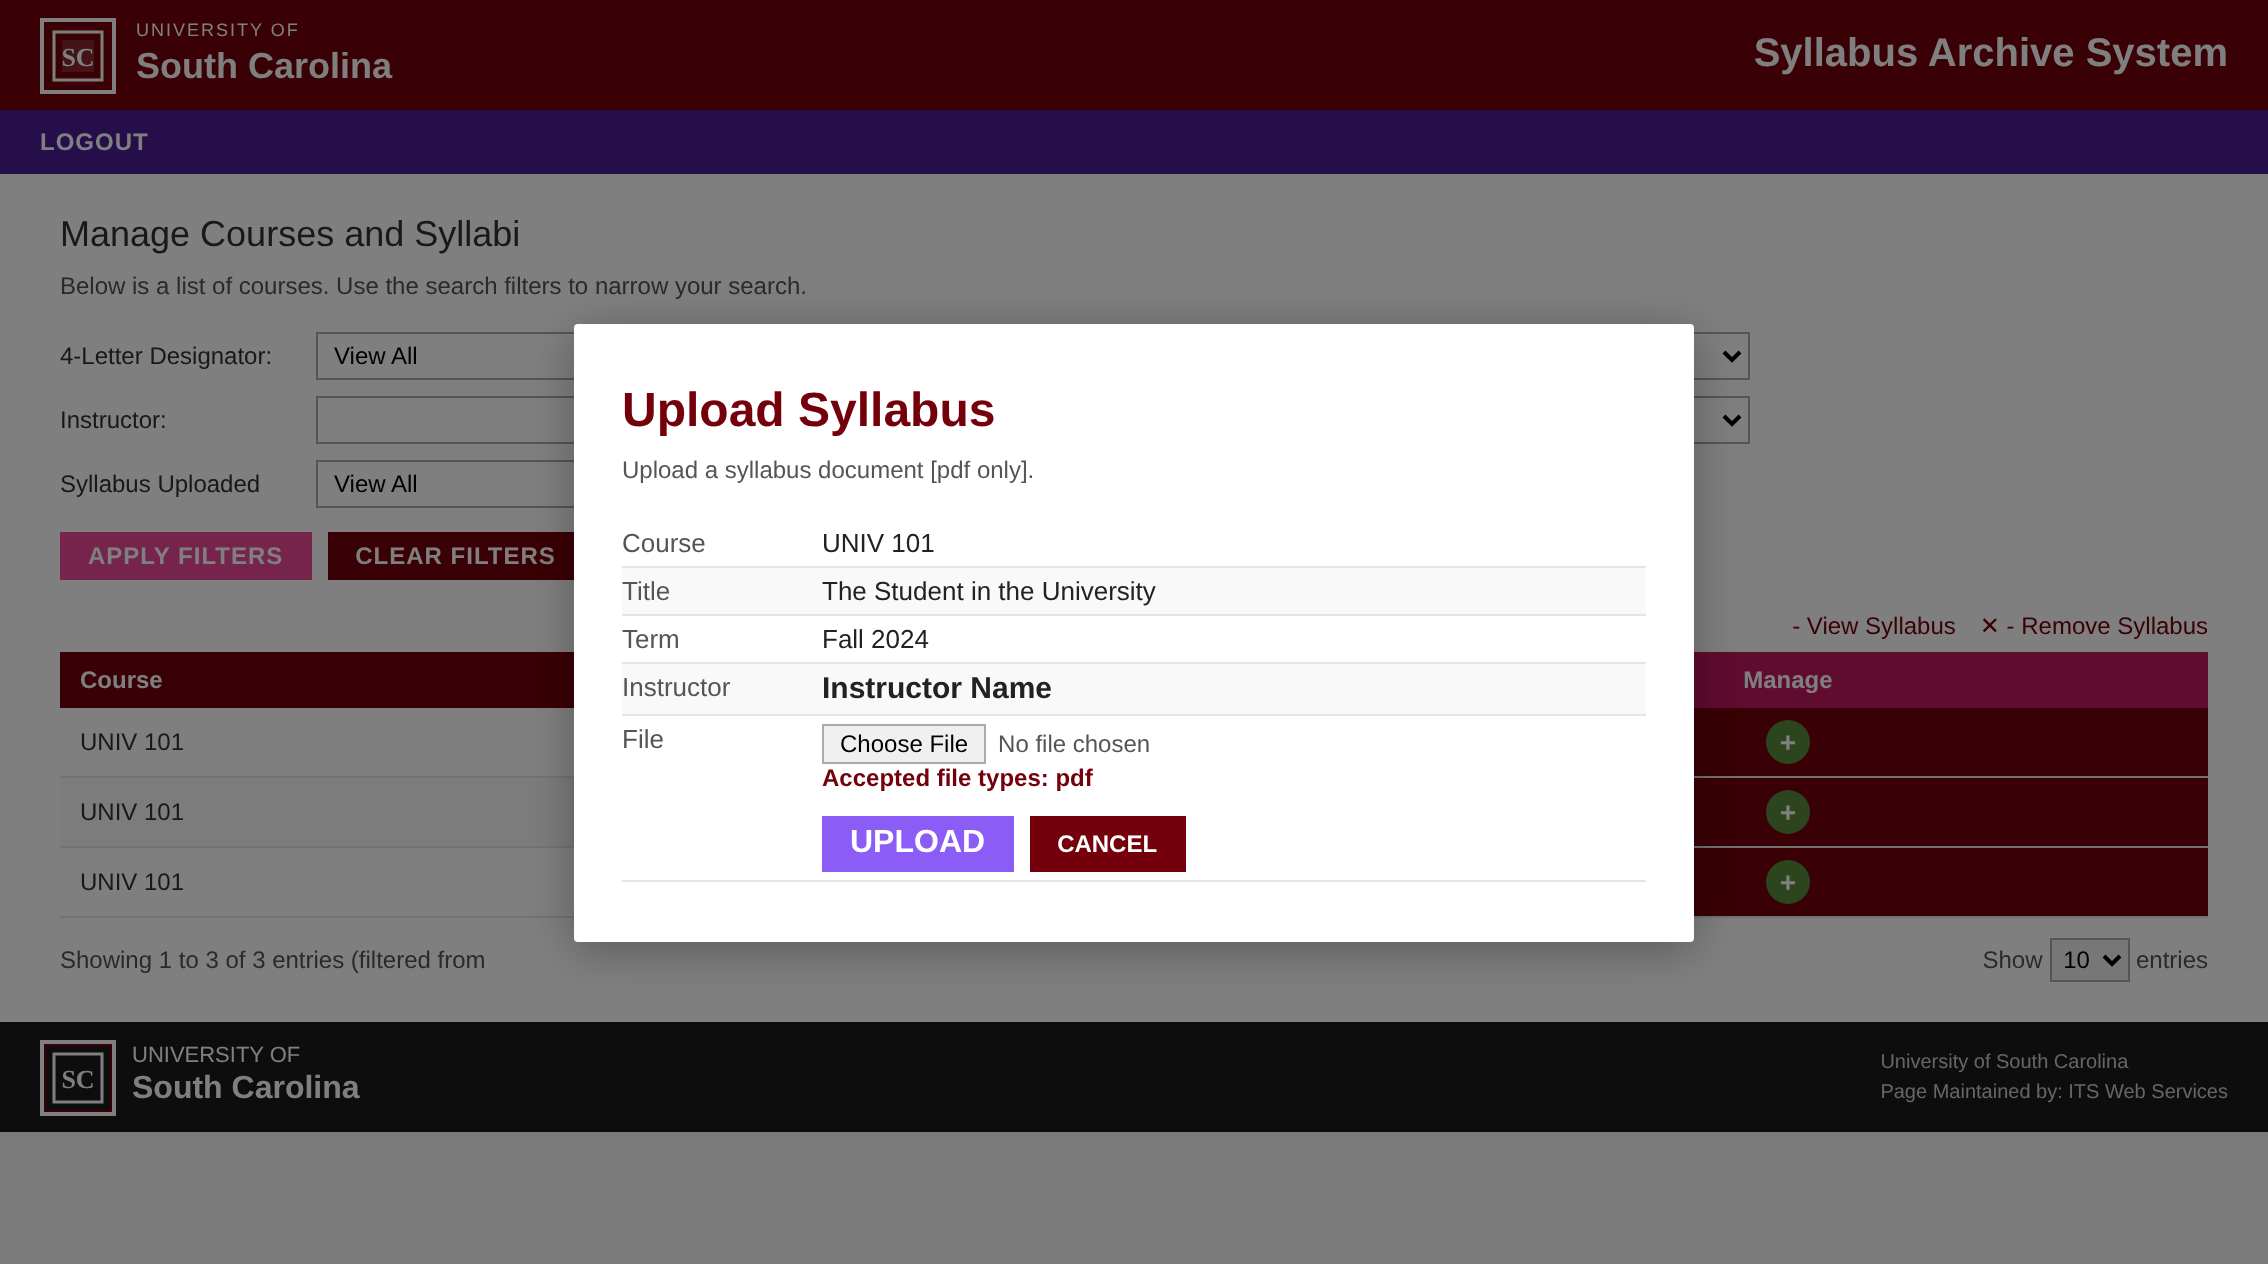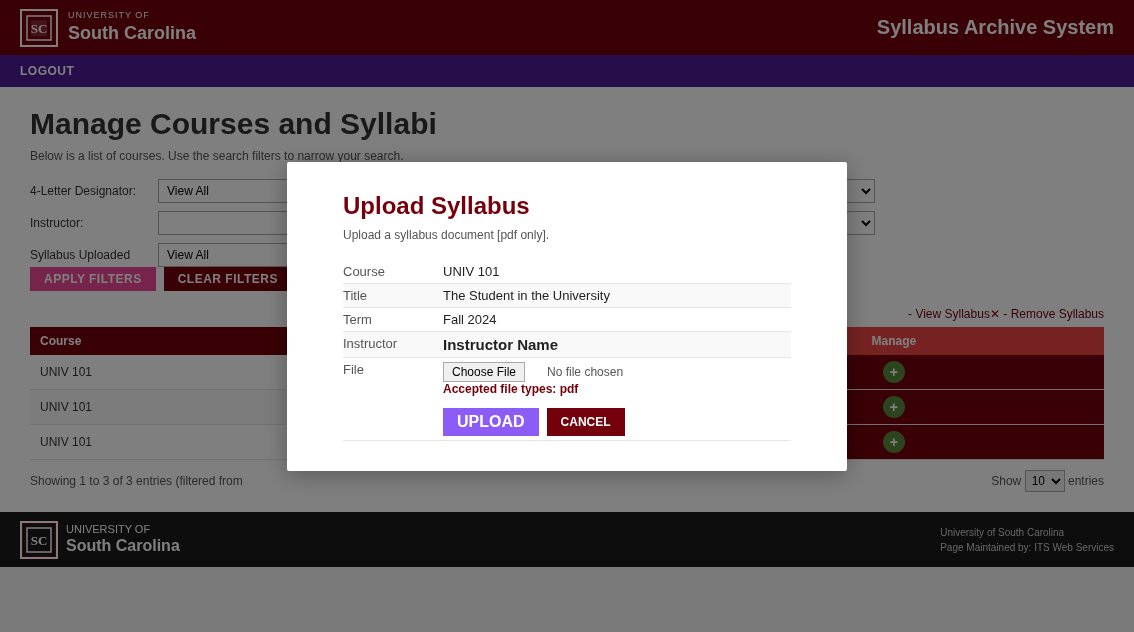--- a/index.html
+++ b/index.html
@@ -59,37 +59,37 @@
       letter-spacing: 0.5px;
     }
 
     
     .main {
       padding: 20px 30px;
       background: #fff;
       min-height: 420px;
     }
     .page-title {
-      font-size: 30px;
-      font-weight: bold;
+      font-size: 18px;
+      font-weight: normal;
       color: #333;
       margin-bottom: 8px;
     }
     .page-subtitle {
       font-size: 12px;
       color: #555;
       margin-bottom: 16px;
     }
 
     
     .filter-grid {
       display: grid;
       grid-template-columns: 1fr 1fr;
       gap: 8px 40px;
-      margin-bottom: 0;
+      margin-bottom: 12px;
     }
     .filter-row {
       display: flex;
       align-items: center;
       gap: 8px;
     }
     .filter-label {
       font-size: 12px;
       color: #333;
       min-width: 120px;
@@ -139,21 +139,21 @@
       font-weight: bold;
       text-transform: uppercase;
       cursor: pointer;
       letter-spacing: 0.5px;
     }
 
     
     .table-actions {
       display: flex;
       justify-content: flex-end;
-      gap: 0;
+      gap: 12px;
       margin-bottom: 6px;
       font-size: 12px;
     }
     .table-actions a { color: #73000a; text-decoration: none; cursor: pointer; }
     .table-actions .remove { color: #73000a; }
 
     table {
       width: 100%;
       border-collapse: collapse;
       font-size: 12px;
@@ -168,21 +168,21 @@
       font-weight: bold;
     }
     tbody tr { background: #fff; }
     tbody tr:nth-child(even) { background: #f9f9f9; }
     tbody td {
       padding: 6px 10px;
       color: #333;
       border-bottom: 1px solid #e5e5e5;
     }
     .manage-col { text-align: center; background: #73000a; }
-    .manage-header { color: #fff; text-align: center; background: #ef4444; }
+    .manage-header { color: #fff; text-align: center; background: #be185d; }
 
     .btn-manage {
       background: #5a8a3c;
       color: #fff;
       border: none;
       border-radius: 50%;
       width: 22px;
       height: 22px;
       font-size: 14px;
       font-weight: bold;
@@ -212,21 +212,21 @@
       top: 0; left: 0; right: 0; bottom: 0;
       background: rgba(0,0,0,0.5);
       display: flex;
       align-items: center;
       justify-content: center;
       z-index: 1000;
     }
     .modal {
       background: #fff;
       width: 560px;
-      padding: 30px 56px;
+      padding: 30px 24px;
       border-radius: 2px;
       box-shadow: 0 4px 24px rgba(0,0,0,0.3);
     }
     .modal-title {
       font-size: 24px;
       font-weight: bold;
       color: #73000a;
       margin-bottom: 8px;
     }
     .modal-subtitle {
@@ -249,21 +249,21 @@
       color: #222;
       padding: 4px 0;
     }
     .instructor-name {
       font-weight: bold;
       font-size: 15px;
     }
     .file-row {
       display: flex;
       align-items: center;
-      gap: 22px;
+      gap: 6px;
       flex-wrap: wrap;
     }
     .file-choose-btn {
       font-size: 12px;
       padding: 2px 8px;
       border: 1px solid #aaa;
       background: #f0f0f0;
       cursor: pointer;
     }
     .file-no-chosen {

